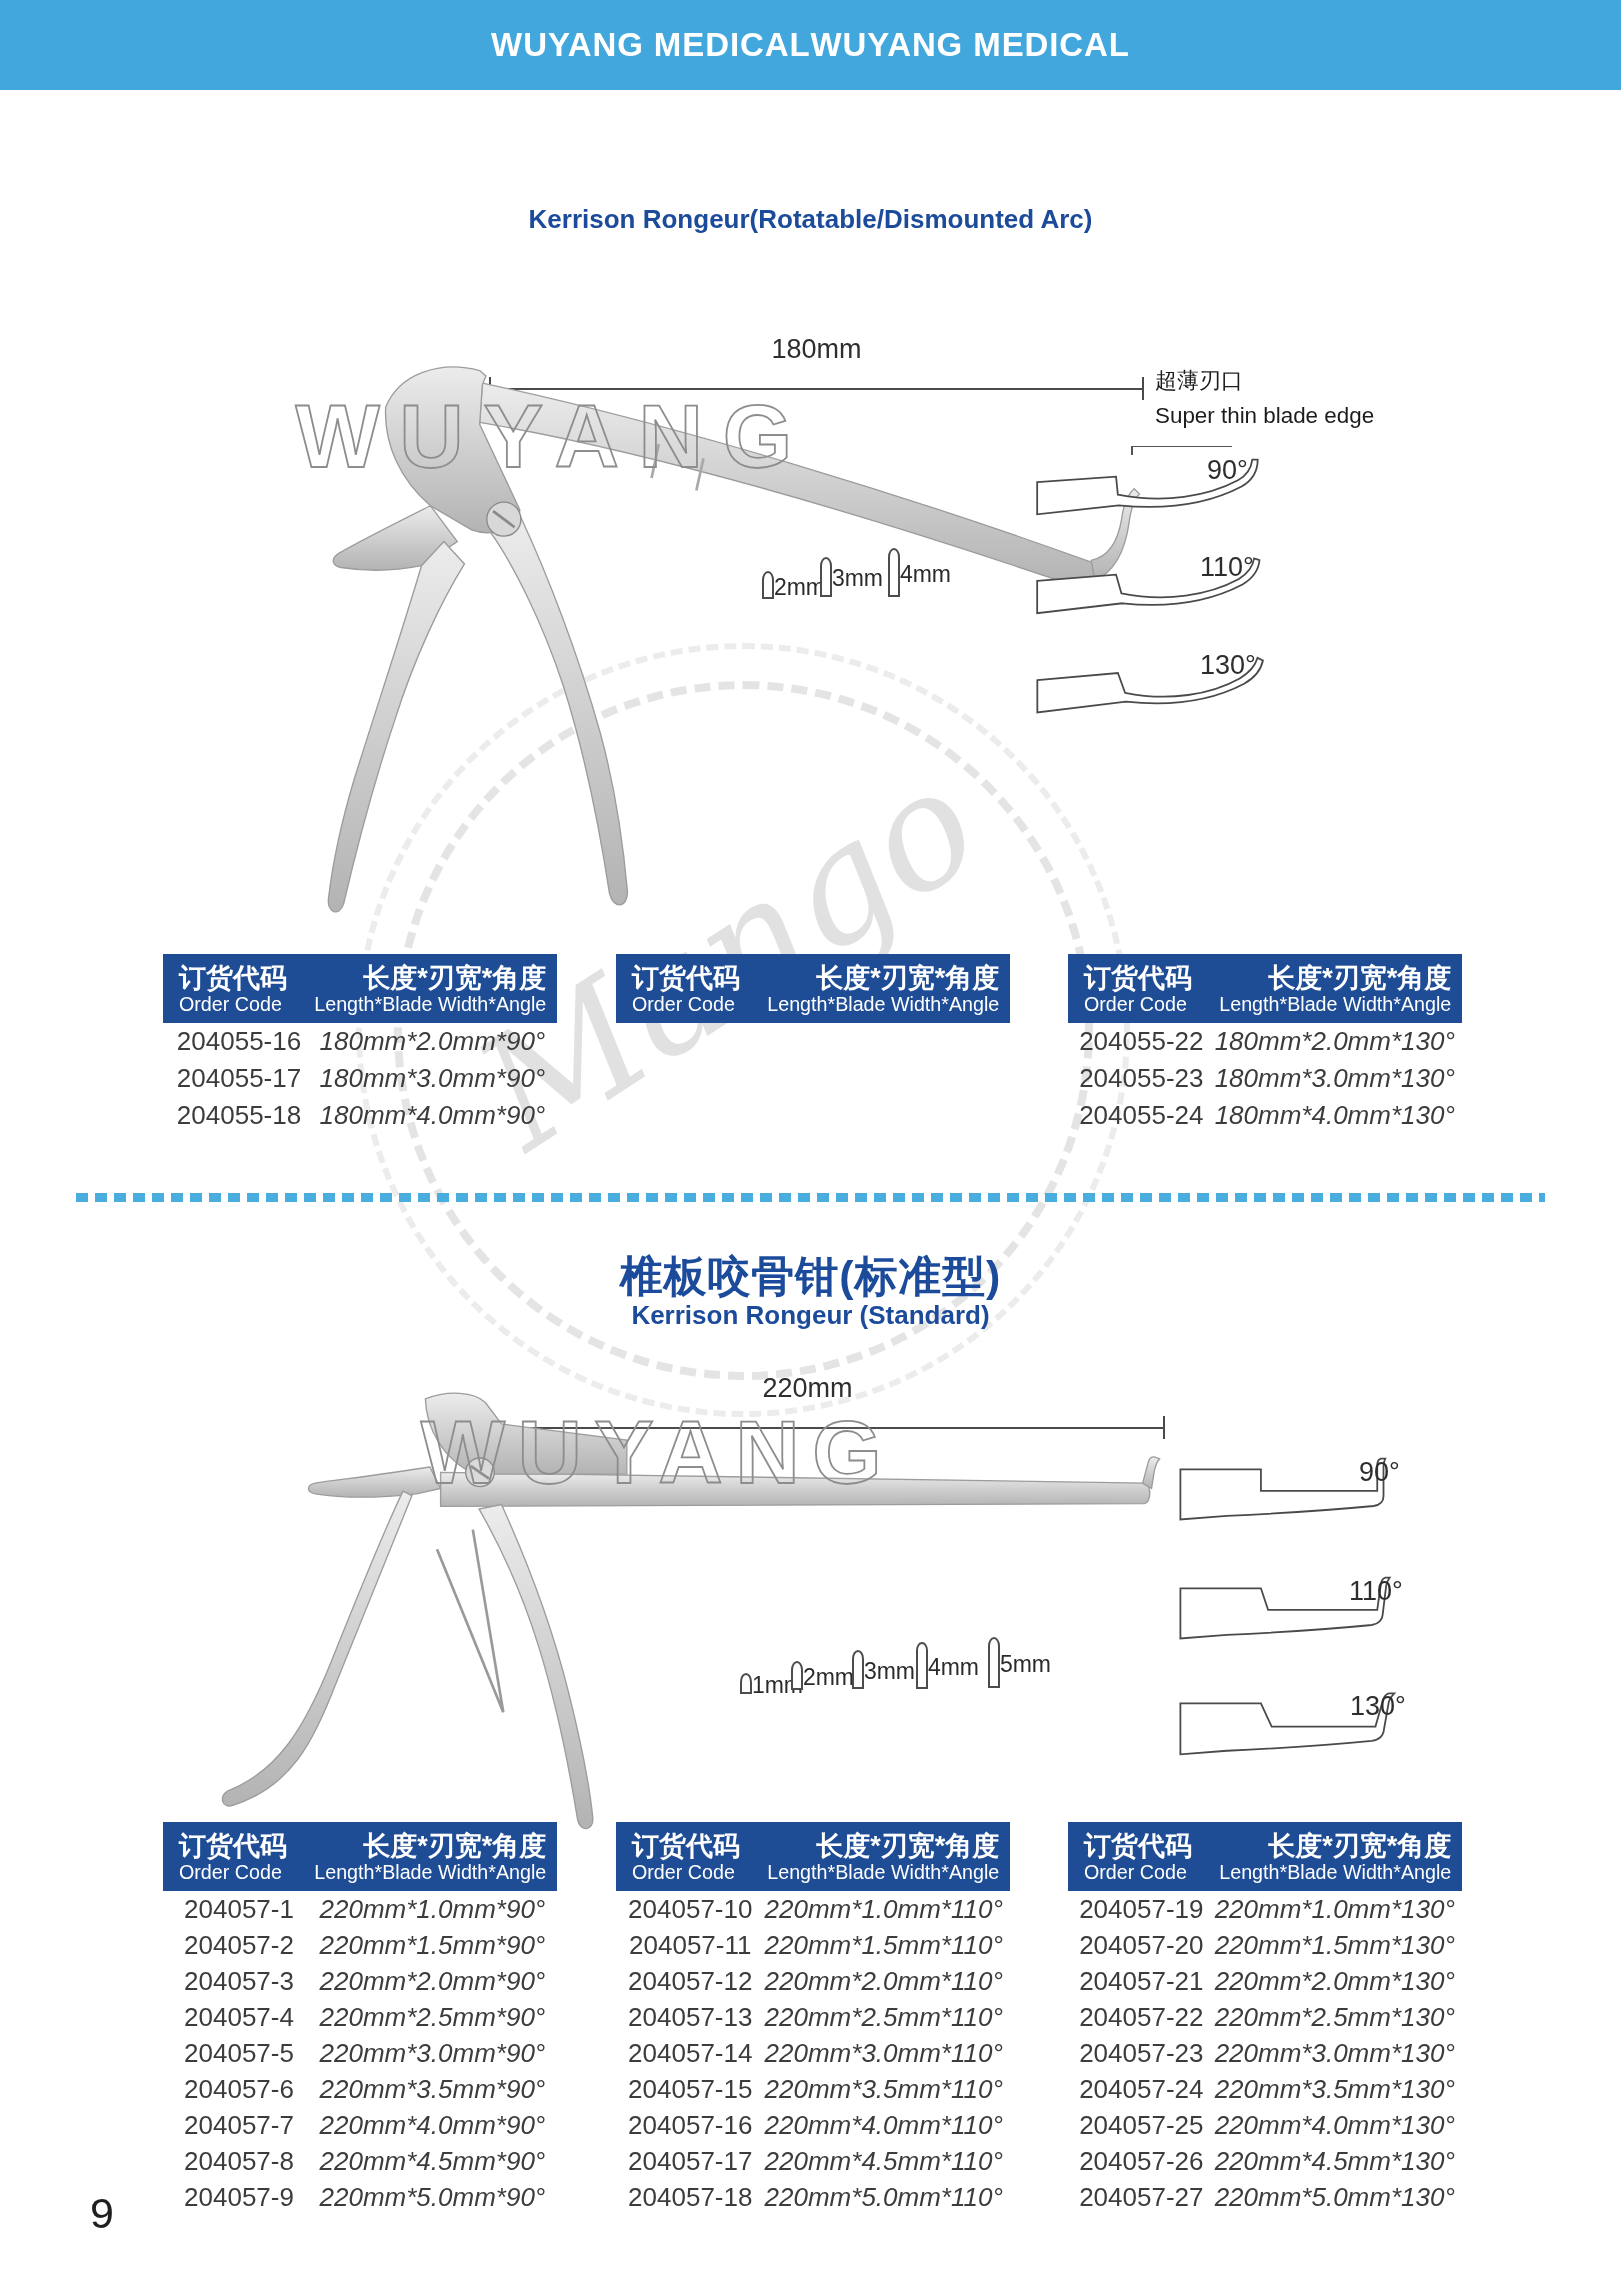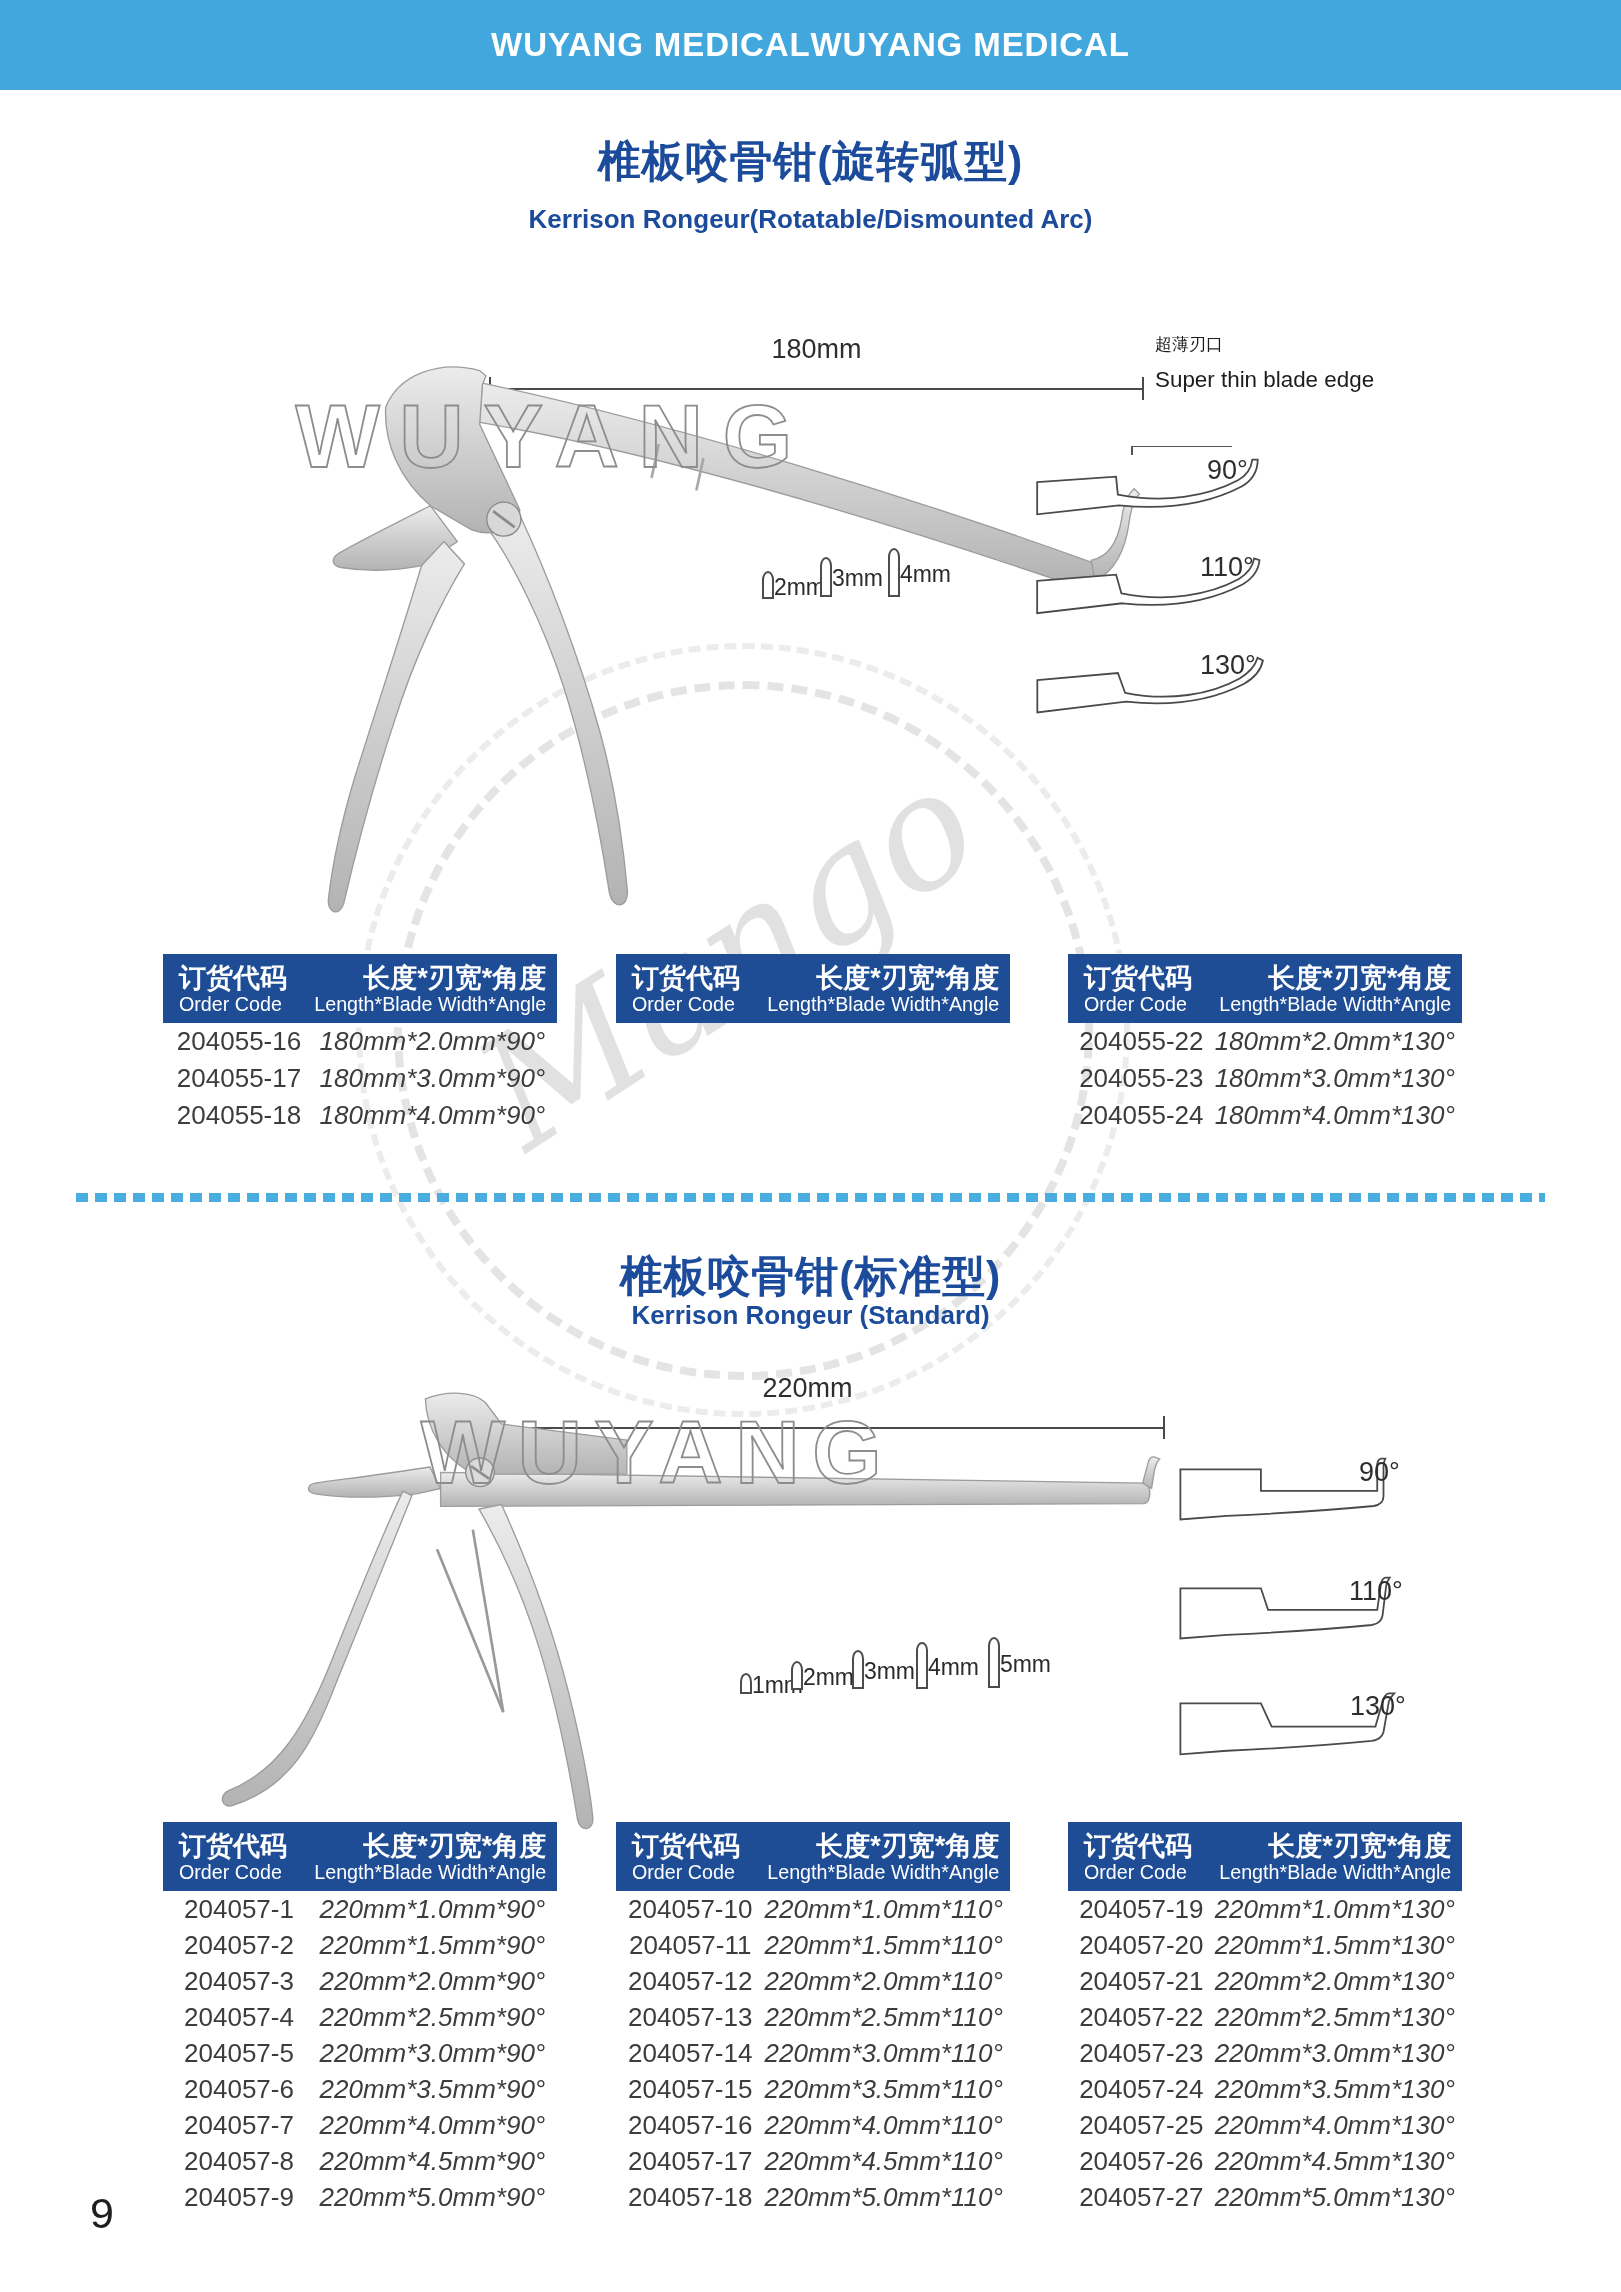--- a/index.html
+++ b/index.html
@@ -30,21 +30,21 @@
 
   
   .dim { position:absolute; z-index:1; }
   .dim .bar { height:23px; border-left:2.7px solid #4a4a4a; border-right:2.7px solid #4a4a4a; position:relative; }
   .dim .bar::after { content:""; position:absolute; left:0; right:0; top:10.7px; border-top:2.2px solid #4a4a4a; }
   .dim .lab { position:absolute; left:0; right:0; bottom:calc(100% + 12.5px); text-align:center;
               font-size:27px; color:#2e2e2e; }
 
   
   .note { position:absolute; left:1155px; top:328px; color:#1c1c1c; z-index:1; }
-  .note .zh { font-size:17px; line-height:34px; }
+  .note .zh { font-size:22px; line-height:34px;margin-top:36px; }
   .note .en { font-size:22.4px; line-height:27px; margin-top:3.6px; }
   .pointer { position:absolute; left:1132px; top:446px; width:100px;
              border-top:1.8px solid #555; z-index:1; }
   .pointer::before { content:""; position:absolute; left:-0.9px; top:-0.9px; width:1.8px; height:9px; background:#555; }
 
   
   .inst { position:absolute; z-index:1; }
 
   
   .bw { position:absolute; width:63px; display:flex; flex-direction:row; align-items:center; z-index:1; }
@@ -81,21 +81,20 @@
 
   <header class="topbar">
     <span class="brand">WUYANG MEDICAL</span>
     <span class="brand">WUYANG MEDICAL</span>
   </header>
 
   <div class="wm-circle c2"></div>
   <div class="wm-circle c1"></div>
   <div class="wm-mango">Mango</div>
 
-  <h1 class="sec-title t-zh" style="top:133px">椎板咬骨钳(旋转弧型)</h1>
   <h2 class="sec-title t-en" style="top:204px">Kerrison Rongeur(Rotatable/Dismounted Arc)</h2>
 
   <div class="dim" style="left:489px; top:377px; width:655px;">
     <div class="lab">180mm</div>
     <div class="bar"></div>
   </div>
 
   <div class="note">
     <div class="zh">超薄刃口</div>
     <div class="en">Super thin blade edge</div>

